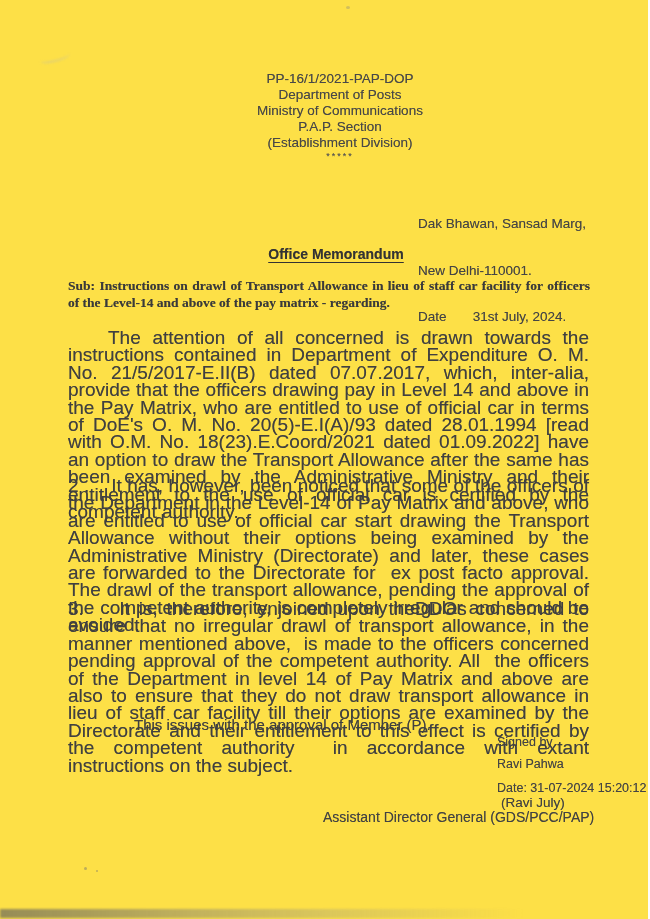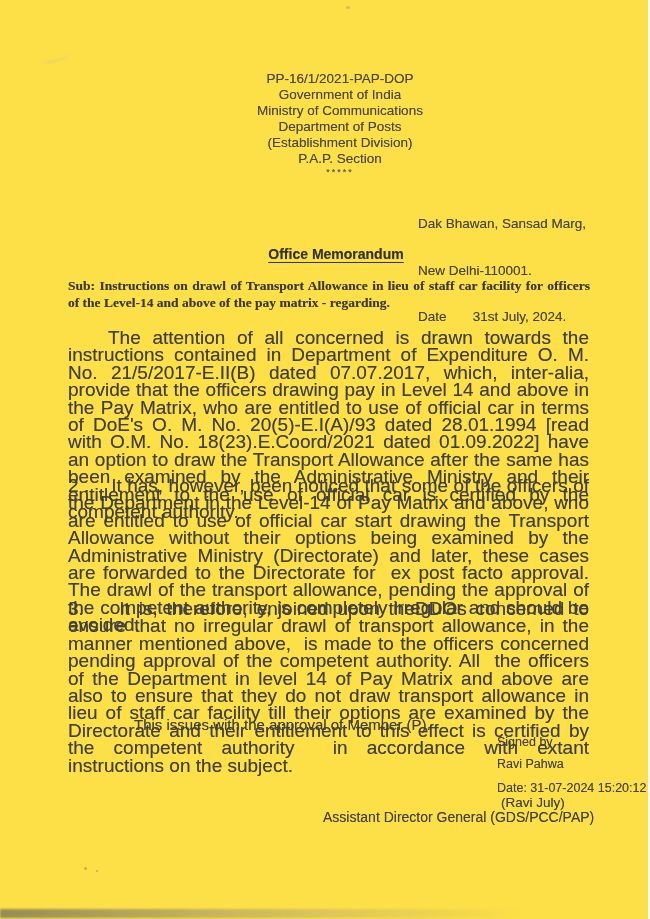--- a/index.html
+++ b/index.html
@@ -169,25 +169,24 @@
 </head>
 <body>
 
 <div class="page">
 
   <div class="smudge-topleft"></div>
   <div class="speck speck-c"></div>
 
   <div class="header-block">
     <div>PP-16/1/2021-PAP-DOP</div>
-    <div>Government of India</div>
+    <div>Department of Posts</div>
     <div>Ministry of Communications</div>
-    <div>Department of Posts</div>
+    <div>P.A.P. Section</div>
     <div>(Establishment Division)</div>
-    <div>P.A.P. Section</div>
     <div class="separator-stars">*****</div>
   </div>
 
   <div class="address-block">
     <div>Dak Bhawan, Sansad Marg,</div>
     <div>New Delhi-110001.</div>
     <div>Date&nbsp;&nbsp;&nbsp;&nbsp;&nbsp;&nbsp;&nbsp;31st July, 2024.</div>
   </div>
 
   <div class="memo-title">

